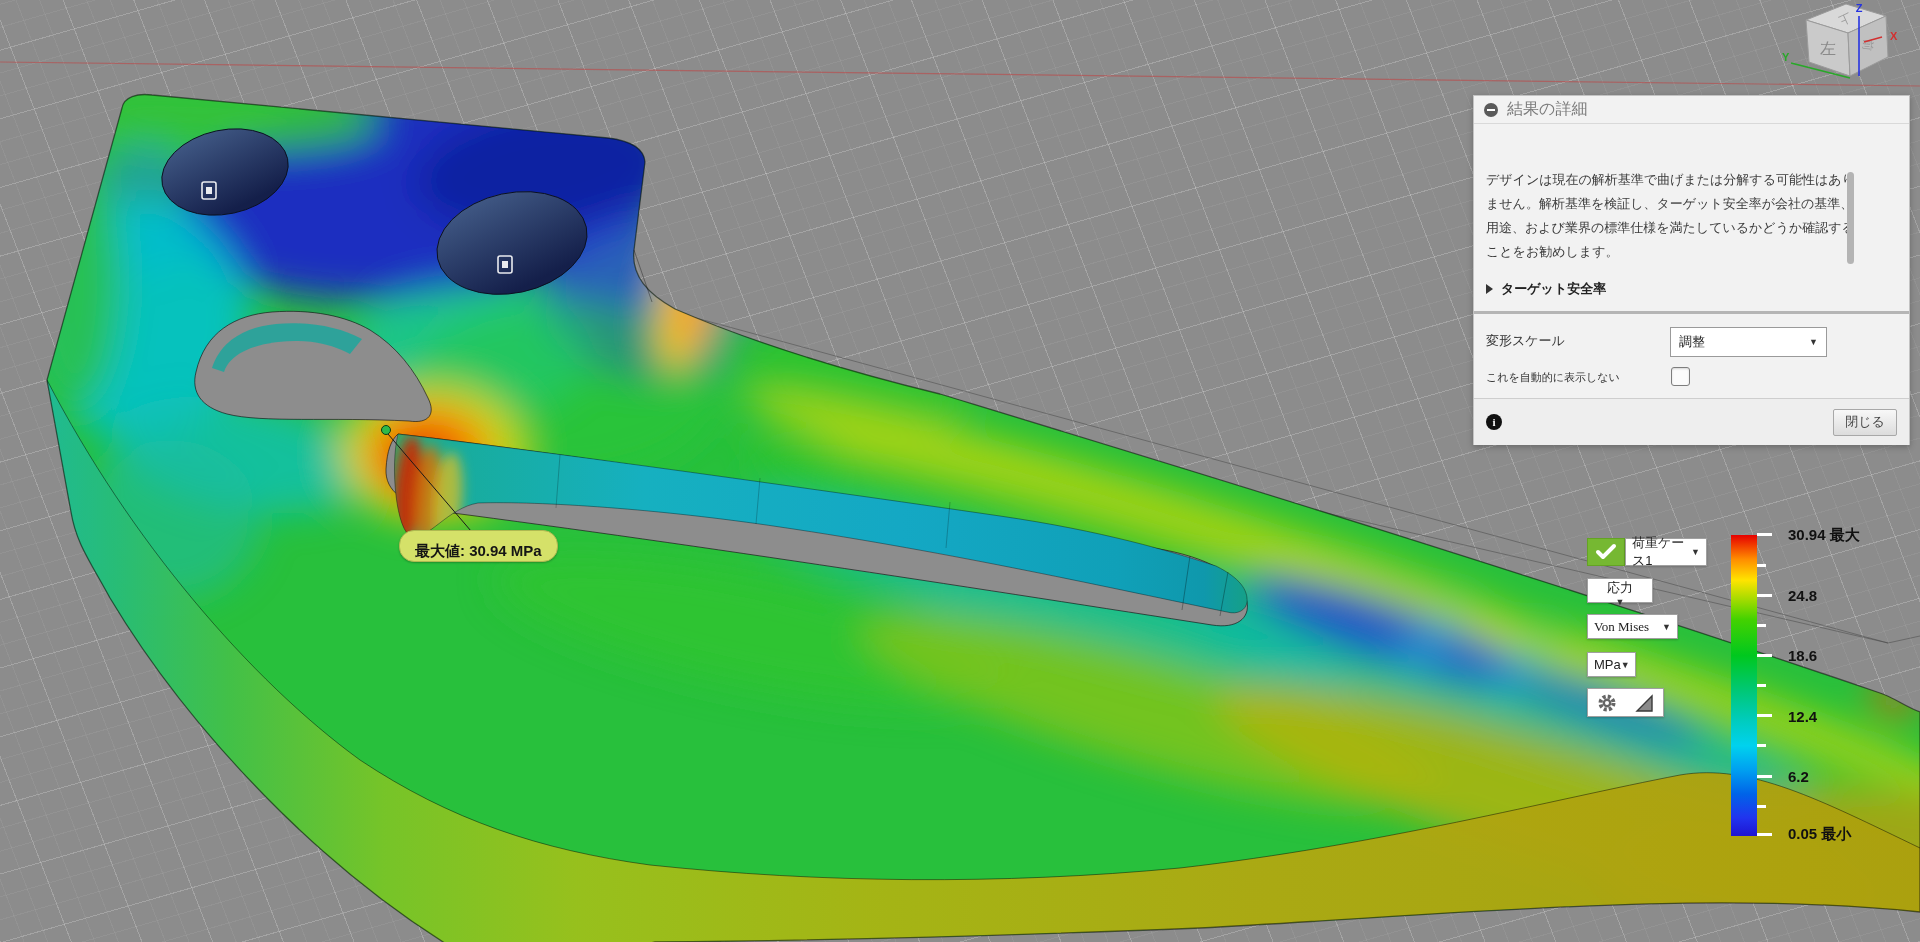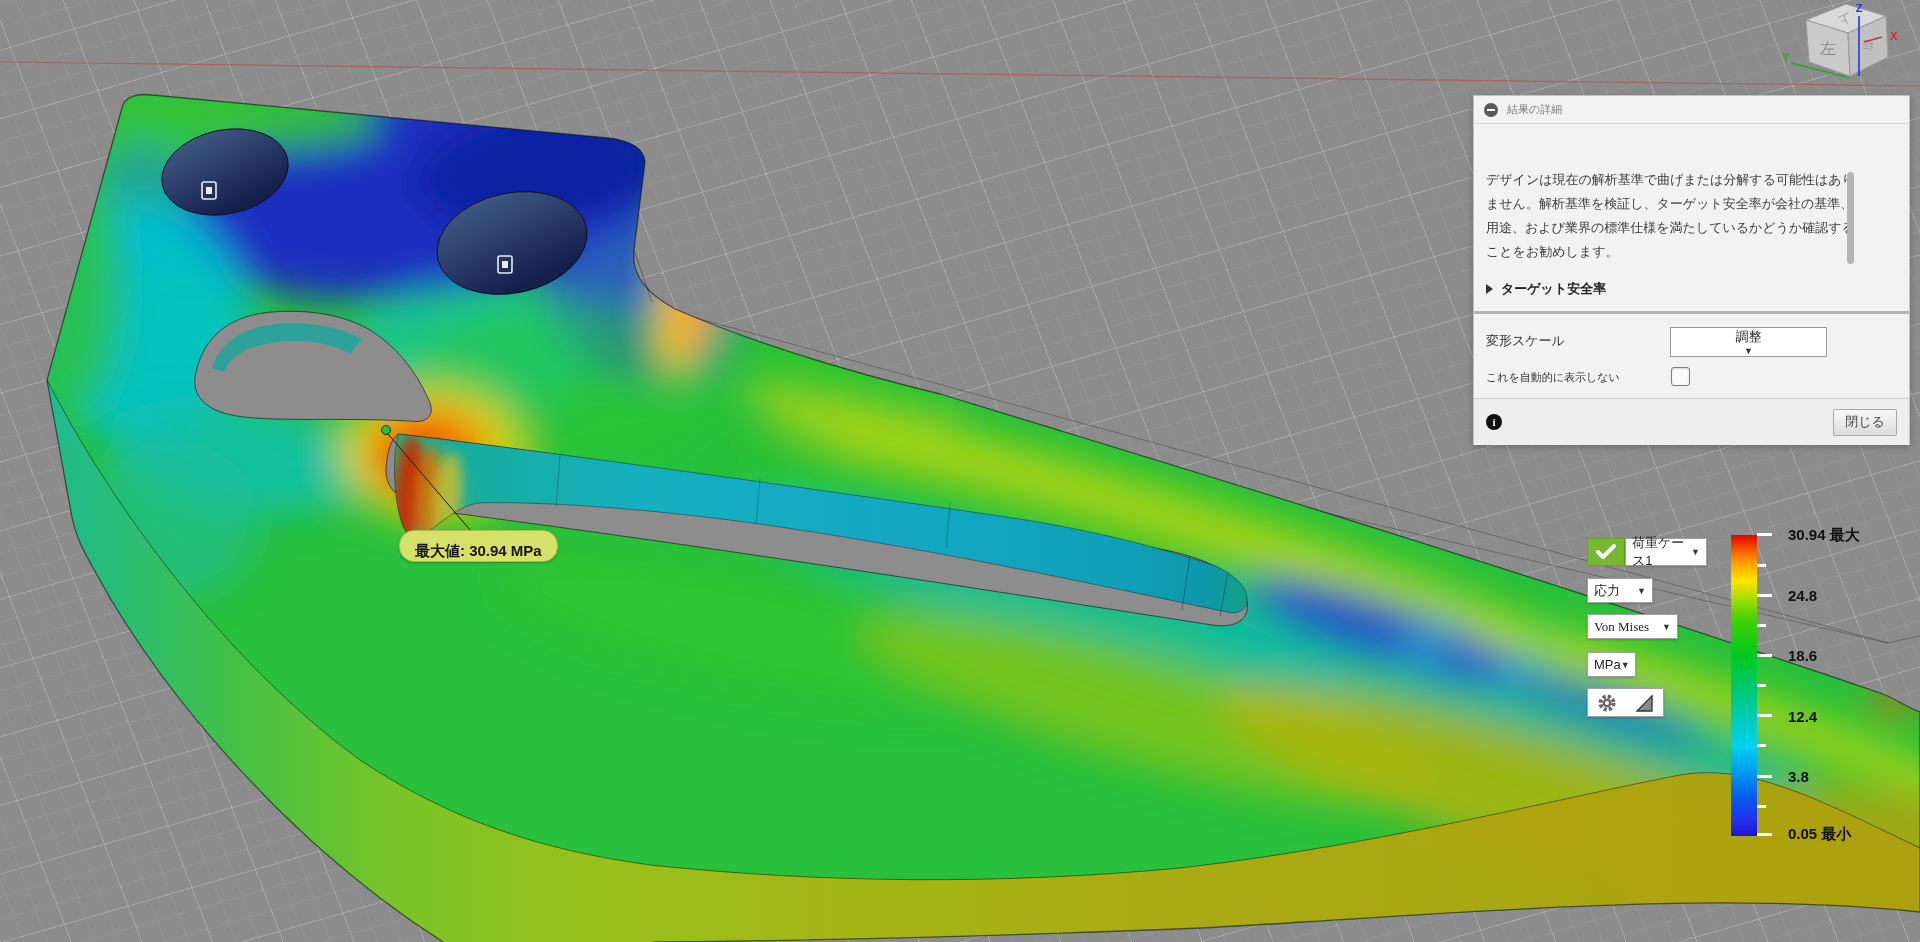--- a/index.html
+++ b/index.html
@@ -10,58 +10,58 @@
       repeating-linear-gradient(344deg, rgba(255,255,255,.16) 0 1px, transparent 1px 66px),
       repeating-linear-gradient(69deg,  rgba(255,255,255,.16) 0 1px, transparent 1px 66px),
       repeating-linear-gradient(344deg, rgba(255,255,255,.06) 0 1px, transparent 1px 22px),
       repeating-linear-gradient(69deg,  rgba(255,255,255,.06) 0 1px, transparent 1px 22px);}
   #scene{position:absolute;inset:0;}
 
   
   .panel{position:absolute;left:1473px;top:95px;width:437px;height:350px;background:#f2f2f2;
          border:1px solid #c3c3c3;box-shadow:0 2px 6px rgba(0,0,0,.25);box-sizing:border-box;}
   .panel-title{height:27px;display:flex;align-items:center;gap:9px;padding:0 10px;
-               border-bottom:1px solid #d9d9d9;color:#7a7a7a;font-size:11px;}
+               border-bottom:1px solid #d9d9d9;color:#7a7a7a;font-size:16px;}
   .collapse-ic{width:14px;height:14px;border-radius:50%;background:#5a5a5a;position:relative;flex:0 0 auto;}
   .collapse-ic::after{content:"";position:absolute;left:3px;right:3px;top:6px;height:2px;background:#fff;}
   .safety-row{display:flex;align-items:center;margin:8px 12px 0 12px;}
   .safety-label{font-size:13px;color:#333;}
   .safety-value{margin-left:auto;margin-right:10px;font-size:17px;font-weight:bold;color:#4a4a4a;}
   .bigcheck{width:38px;height:38px;background:#76b832;border:1px solid #64a324;border-radius:2px;
             display:flex;align-items:center;justify-content:center;}
   .para{position:absolute;left:12px;top:72px;width:372px;font-size:13px;line-height:24px;color:#3c3c3c;}
   .vscroll{position:absolute;left:373px;top:76px;width:7px;height:92px;background:#b4b4b4;border-radius:4px;}
   .target-row{position:absolute;left:12px;top:184px;font-size:13px;font-weight:bold;color:#222;
               display:flex;align-items:center;gap:8px;}
   .tri-right{width:0;height:0;border-left:7px solid #333;border-top:5px solid transparent;border-bottom:5px solid transparent;}
   .divider{position:absolute;left:0;top:215px;width:100%;height:3px;background:#b5b5b5;}
   .deform-label{position:absolute;left:12px;top:236px;font-size:13px;color:#333;}
   .deform-dd{position:absolute;left:196px;top:231px;width:157px;height:30px;background:#fff;border:1px solid #9a9a9a;
              display:flex;align-items:center;justify-content:space-between;padding:0 8px;box-sizing:border-box;
-             font-size:13px;color:#222;flex-direction:column;}
+             font-size:13px;color:#222;}
   .autohide-label{position:absolute;left:12px;top:274px;font-size:11px;color:#333;}
   .autohide-cb{position:absolute;left:197px;top:271px;width:17px;height:17px;border:1.5px solid #7d7d7d;
                border-radius:3px;background:#fbfbfb;box-shadow:inset 0 1px 2px rgba(0,0,0,.15);}
   .panel-footer{position:absolute;left:0;top:302px;width:100%;height:47px;border-top:1px solid #cecece;
                 background:#eeeeee;display:flex;align-items:center;padding:0 12px;box-sizing:border-box;}
   .info-ic{width:16px;height:16px;border-radius:50%;background:#111;color:#fff;font-size:11px;font-weight:bold;
            display:flex;align-items:center;justify-content:center;font-family:"Liberation Serif","DejaVu Serif",serif;}
   .close-btn{margin-left:auto;width:62px;height:25px;border:1px solid #a8a8a8;border-radius:2px;
              background:linear-gradient(#f8f8f8,#dcdcdc);font-size:13px;color:#444;
              display:flex;align-items:center;justify-content:center;}
   .caret{font-size:9px;color:#333;}
 
   
   .lg-check{position:absolute;left:1587px;top:538px;width:38px;height:28px;background:#76b832;
             border:1px solid #64a324;display:flex;align-items:center;justify-content:center;box-sizing:border-box;}
   .dd{position:absolute;background:#fff;border:1px solid #a0a0a0;box-sizing:border-box;
       display:flex;align-items:center;justify-content:space-between;padding:0 6px;
       font-size:13px;color:#222;box-shadow:0 1px 2px rgba(0,0,0,.2);}
   .dd-loadcase{left:1625px;top:538px;width:82px;height:28px;}
-  .dd-stress{left:1587px;top:578px;width:66px;height:25px;}
+  .dd-stress{left:1587px;top:578px;width:66px;height:25px;flex-direction:column;}
   .dd-vm{left:1587px;top:614px;width:91px;height:25px;font-family:Liberation Serif, serif;}
   .dd-unit{left:1587px;top:652px;width:49px;height:25px;}
   .toolbox{position:absolute;left:1587px;top:688px;width:77px;height:29px;background:#fff;border:1px solid #a0a0a0;
            box-sizing:border-box;display:flex;align-items:center;justify-content:space-around;box-shadow:0 1px 2px rgba(0,0,0,.2);}
   .colorbar{position:absolute;left:1731px;top:535px;width:26px;height:301px;
     background:linear-gradient(#e60000 0%,#ff8c00 8%,#ffe400 15%,#aadc00 21%,#44d200 28%,
       #00c81e 40%,#00c878 52%,#00ccc0 62%,#00d2ee 70%,#00a0f0 78%,#0064e8 86%,#2134ee 94%,#1e14d2 100%);}
   .tick{position:absolute;left:1757px;height:3px;background:#fff;}
   .tick.long{width:15px;} .tick.short{width:9px;}
   .ticklabel{position:absolute;left:1788px;width:130px;height:22px;font-size:15px;font-weight:bold;color:#111;
@@ -254,21 +254,21 @@
 <div class="tick short" style="top:684px"></div>
 <div class="tick long" style="top:714px"></div>
 <div class="tick short" style="top:744px"></div>
 <div class="tick long" style="top:775px"></div>
 <div class="tick short" style="top:805px"></div>
 <div class="tick long" style="top:833px"></div>
 <div class="ticklabel" style="top:524px">30.94 最大</div>
 <div class="ticklabel" style="top:584px">24.8</div>
 <div class="ticklabel" style="top:644px">18.6</div>
 <div class="ticklabel" style="top:705px">12.4</div>
-<div class="ticklabel" style="top:765px">3.8</div>
+<div class="ticklabel" style="top:765px">6.2</div>
 <div class="ticklabel" style="top:823px">0.05 最小</div>
 
 <div class="panel">
   <div class="panel-title">
     <span class="collapse-ic"></span>
     <span>結果の詳細</span>
   </div>
   <div class="para">デザインは現在の解析基準で曲げまたは分解する可能性はありません。解析基準を検証し、ターゲット安全率が会社の基準、用途、および業界の標準仕様を満たしているかどうか確認することをお勧めします。</div>
   <div class="vscroll"></div>
   <div class="target-row">

